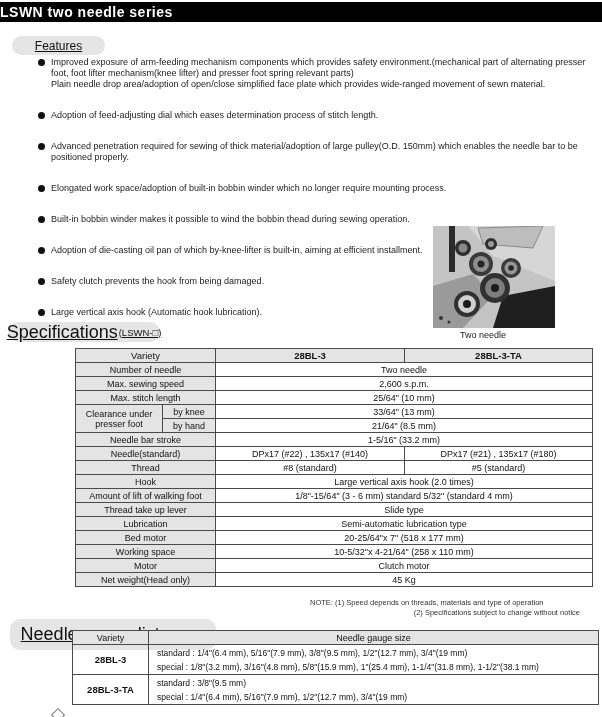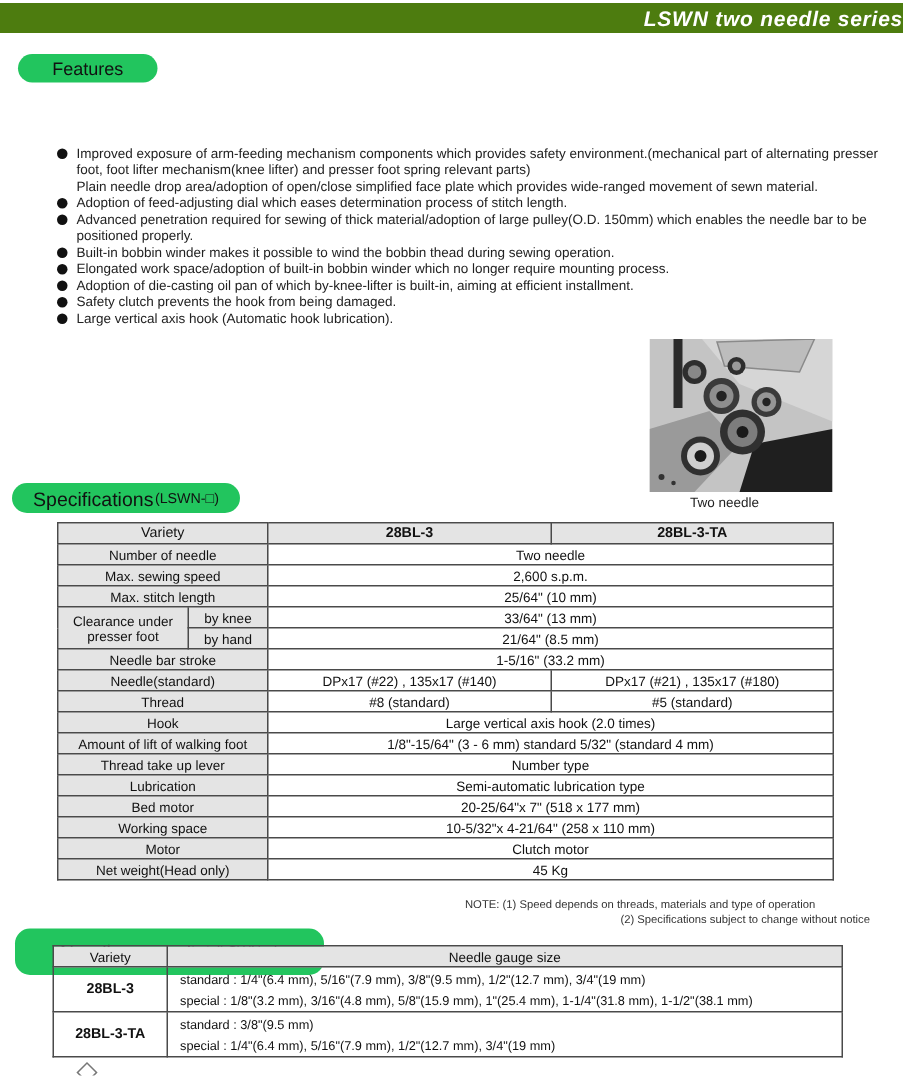--- a/index.html
+++ b/index.html
@@ -4,54 +4,55 @@
 <style>
   * { margin:0; padding:0; box-sizing:border-box; }
   body { background:#fff; font-family:"Liberation Sans", sans-serif; }
   #page {
     position:relative; width:602px; height:717px; background:#ffffff;
     overflow:hidden; color:#1a1a1a;
   }
   
   .topbar {
     position:absolute; left:0; top:2px; width:602px; height:20px;
-    background:#4d7c0f; display:flex; align-items:center; justify-content:flex-end;font-style:italic;
+    background:#000000; display:flex; align-items:center; justify-content:flex-start;
   }
   .topbar .title {
     color:#ffffff; font-weight:bold; font-size:14px; letter-spacing:0.5px;
   }
   
   .pill {
-    position:absolute; background:#22c55e; border-radius:10px;
+    position:absolute; background:#e5e5e5; border-radius:10px;
     display:flex; align-items:center; justify-content:center; color:#111;
     white-space:nowrap;
-  }
-  .pill .big { font-size:13px; }
+    text-decoration:underline;
+  }
+  .pill .big { font-size:18px; }
   .pill .small { font-size:9.5px; margin-left:1px; }
   #features-pill { left:12px; top:36px; width:93px; height:19px; }
   #features-pill .big { font-size:12px; }
   #spec-pill { left:8px; top:322px; width:152px; height:20px; }
   #gauge-pill { left:10px; top:619px; width:206px; height:31px; }
   
   .features-list {
     position:absolute; left:38px; top:57px; width:556px;
-    display:flex; flex-direction:column; gap:0; list-style:none;margin-top:40px;
+    display:flex; flex-direction:column; gap:20px; list-style:none;
   }
   .feature-item { position:relative; padding-left:13px; font-size:9px; line-height:11px; white-space:pre-line; color:#222; }
   .feature-item .bullet {
     position:absolute; left:0; top:2px; width:7px; height:7px; border-radius:50%; background:#111;
   }
   
   .photo-wrap { position:absolute; left:433px; top:226px; width:122px; height:102px; }
   .photo-caption {
     position:absolute; left:433px; top:330px; width:100px; text-align:center;
     font-size:9px; color:#222;
   }
   
-  table { border-collapse:collapse; table-layout:fixed; }
+  table { border-collapse:collapse; table-layout:fixed;margin-left:37px; }
   td { border:1px solid #4a4a4a; font-size:9px; line-height:10px; text-align:center; height:14px; padding:0 2px; color:#111; }
   .lbl { background:#e4e4e4; }
   .b { font-weight:bold; }
   #spec-table { position:absolute; left:38px; top:348px; width:517px; }
   #spec-table td.hdr { font-size:9.5px; }
   #gauge-table { position:absolute; left:35px; top:630px; width:526px; }
   #gauge-table td.gauge { text-align:left; padding-left:8px; font-size:8.5px; }
   #gauge-table td.gauge div { line-height:14px; white-space:nowrap; }
   #gauge-table td.variety { font-weight:bold; font-size:9.5px; }
   
@@ -74,22 +75,22 @@
 
   <div class="pill" id="features-pill">
     <span class="big">Features</span>
   </div>
 
   <ul class="features-list">
     <li class="feature-item"><span class="bullet"></span><span>Improved exposure of arm-feeding mechanism components which provides safety environment.(mechanical part of alternating presser foot, foot lifter mechanism(knee lifter) and presser foot spring relevant parts)
 Plain needle drop area/adoption of open/close simplified face plate which provides wide-ranged movement of sewn material.</span></li>
     <li class="feature-item"><span class="bullet"></span><span>Adoption of feed-adjusting dial which eases determination process of stitch length.</span></li>
     <li class="feature-item"><span class="bullet"></span><span>Advanced penetration required for sewing of thick material/adoption of large pulley(O.D. 150mm) which enables the needle bar to be positioned properly.</span></li>
+    <li class="feature-item"><span class="bullet"></span><span>Elongated work space/adoption of built-in bobbin winder which no longer require mounting process.</span></li>
     <li class="feature-item"><span class="bullet"></span><span>Built-in bobbin winder makes it possible to wind the bobbin thead during sewing operation.</span></li>
-    <li class="feature-item"><span class="bullet"></span><span>Elongated work space/adoption of built-in bobbin winder which no longer require mounting process.</span></li>
     <li class="feature-item"><span class="bullet"></span><span>Adoption of die-casting oil pan of which by-knee-lifter is built-in, aiming at efficient installment.</span></li>
     <li class="feature-item"><span class="bullet"></span><span>Safety clutch prevents the hook from being damaged.</span></li>
     <li class="feature-item"><span class="bullet"></span><span>Large vertical axis hook (Automatic hook lubrication).</span></li>
   </ul>
 
   <div class="photo-wrap">
     <svg width="122" height="102" viewBox="0 0 122 102" xmlns="http://www.w3.org/2000/svg">
       <rect x="0" y="0" width="122" height="102" fill="#c4c4c4"></rect>
       <polygon points="35,0 122,0 122,55 60,30" fill="#d6d6d6"></polygon>
       <polygon points="45,2 110,0 100,22 50,18" fill="#bdbdbd" stroke="#8a8a8a" stroke-width="1"></polygon>
@@ -174,21 +175,21 @@
     <tr>
       <td colspan="2" class="lbl">Hook</td>
       <td colspan="2">Large vertical axis hook (2.0 times)</td>
     </tr>
     <tr>
       <td colspan="2" class="lbl">Amount of lift of walking foot</td>
       <td colspan="2">1/8"-15/64" (3 - 6 mm)    standard 5/32" (standard 4 mm)</td>
     </tr>
     <tr>
       <td colspan="2" class="lbl">Thread take up lever</td>
-      <td colspan="2">Number type</td>
+      <td colspan="2">Slide type</td>
     </tr>
     <tr>
       <td colspan="2" class="lbl">Lubrication</td>
       <td colspan="2">Semi-automatic lubrication type</td>
     </tr>
     <tr>
       <td colspan="2" class="lbl">Bed motor</td>
       <td colspan="2">20-25/64"x 7"    (518 x 177 mm)</td>
     </tr>
     <tr>

